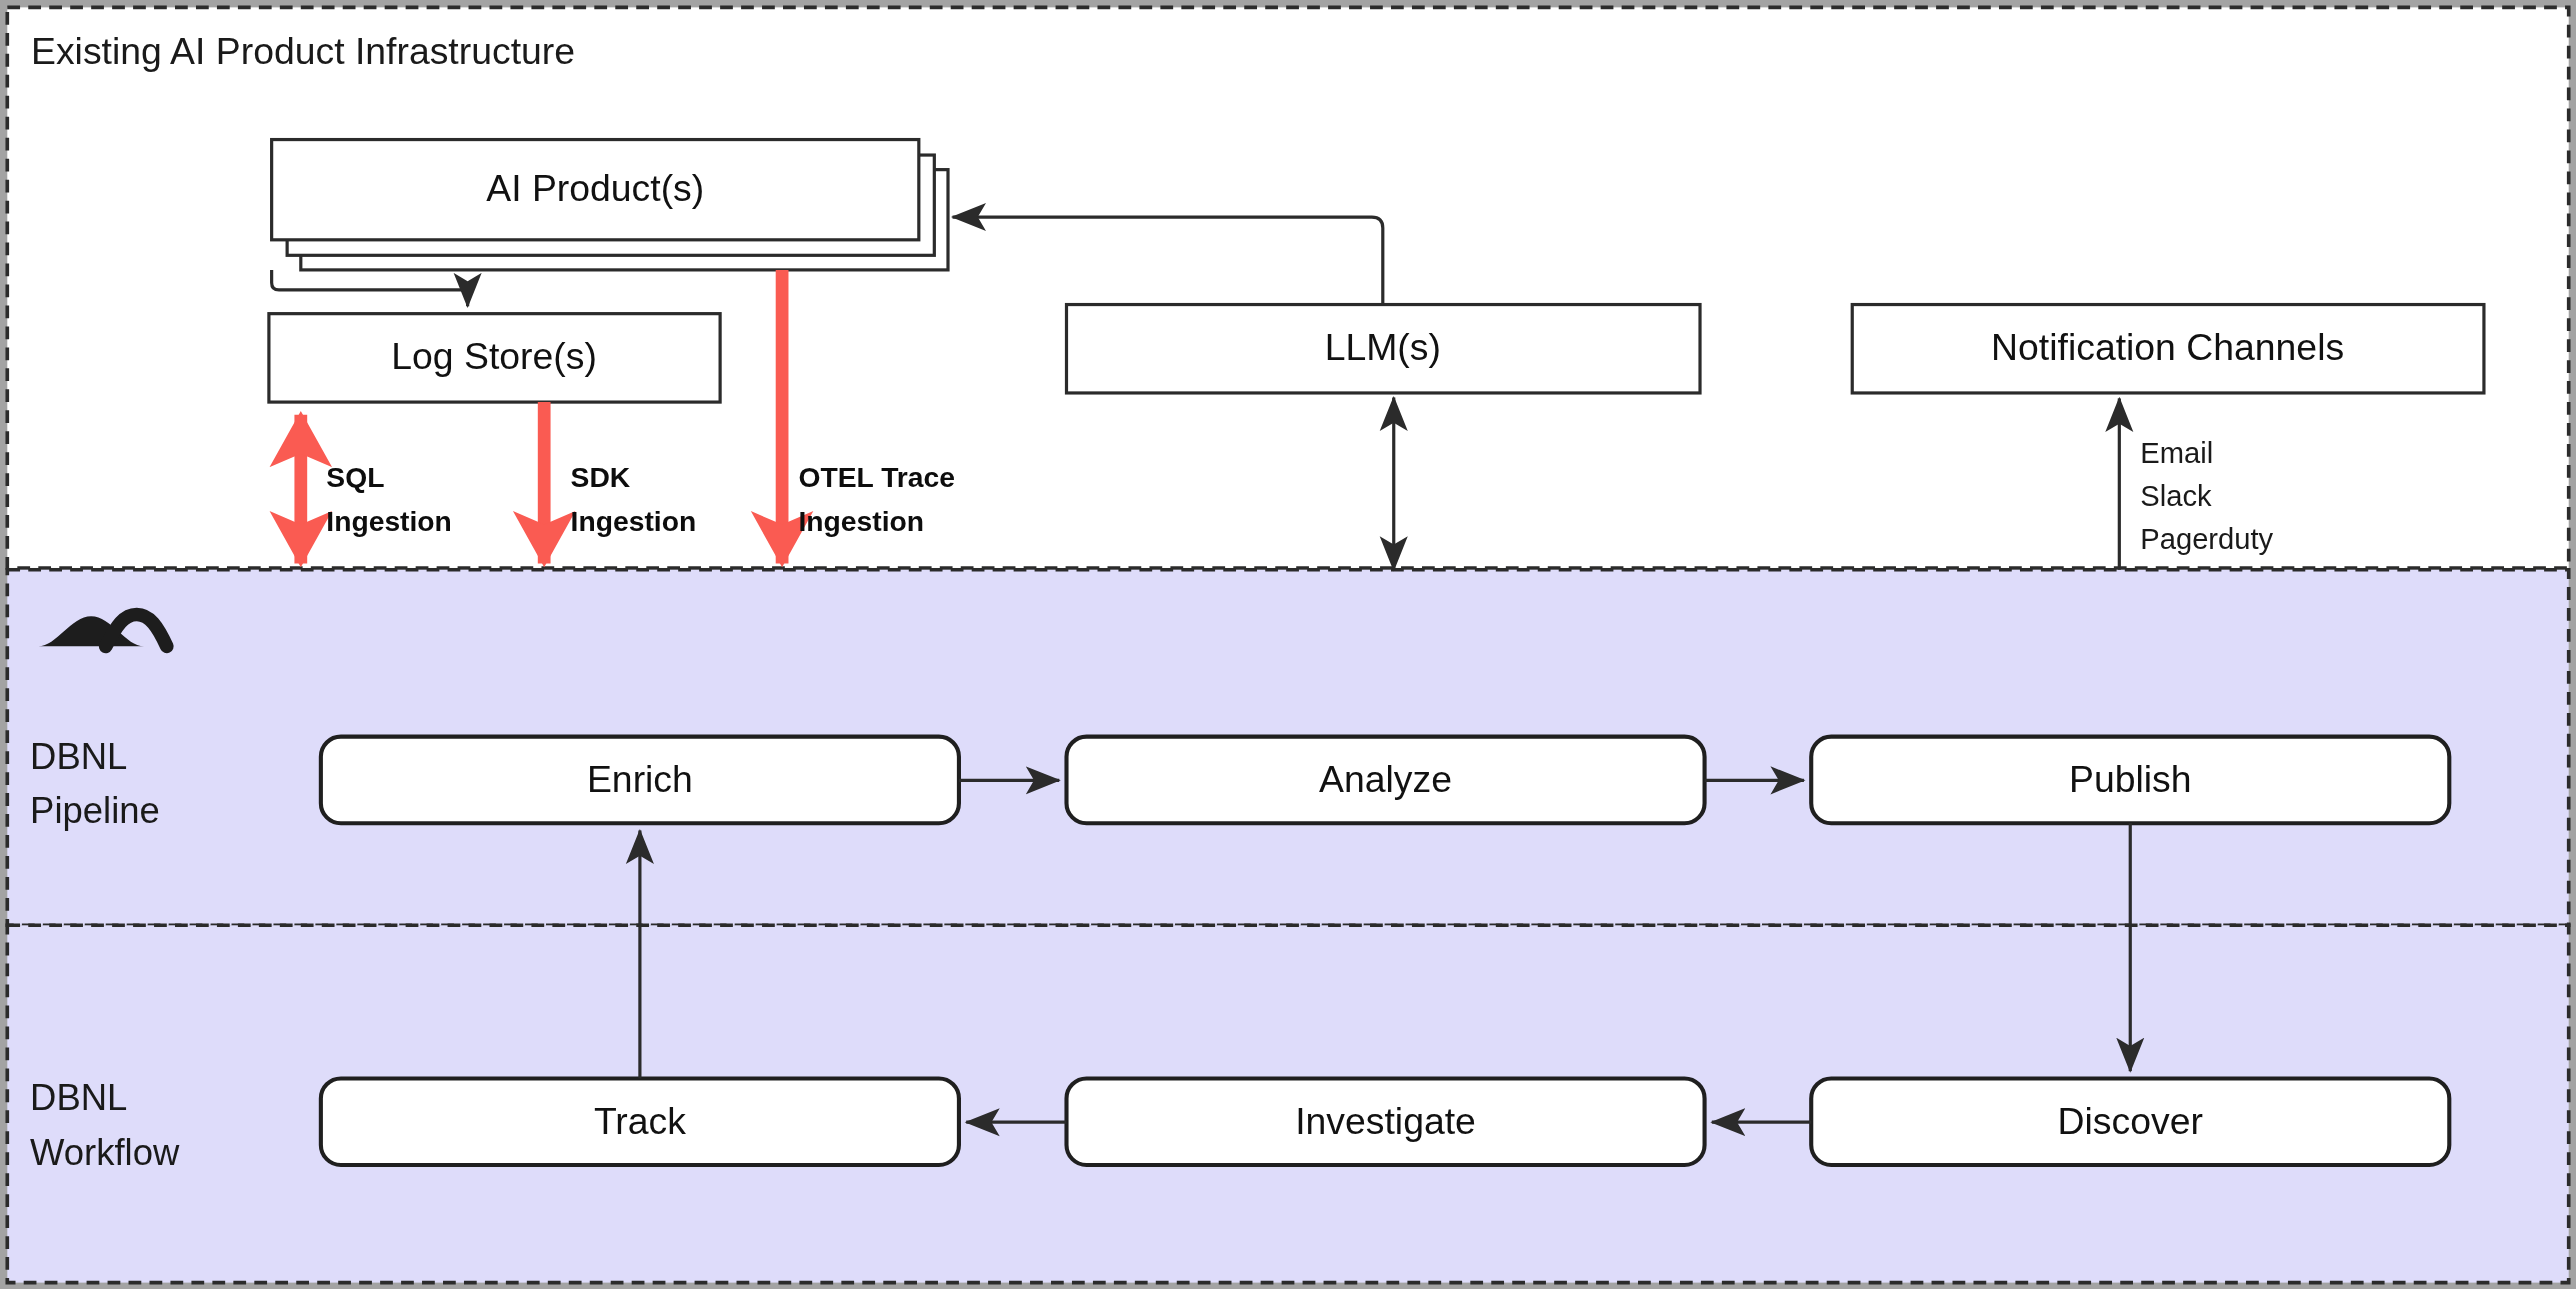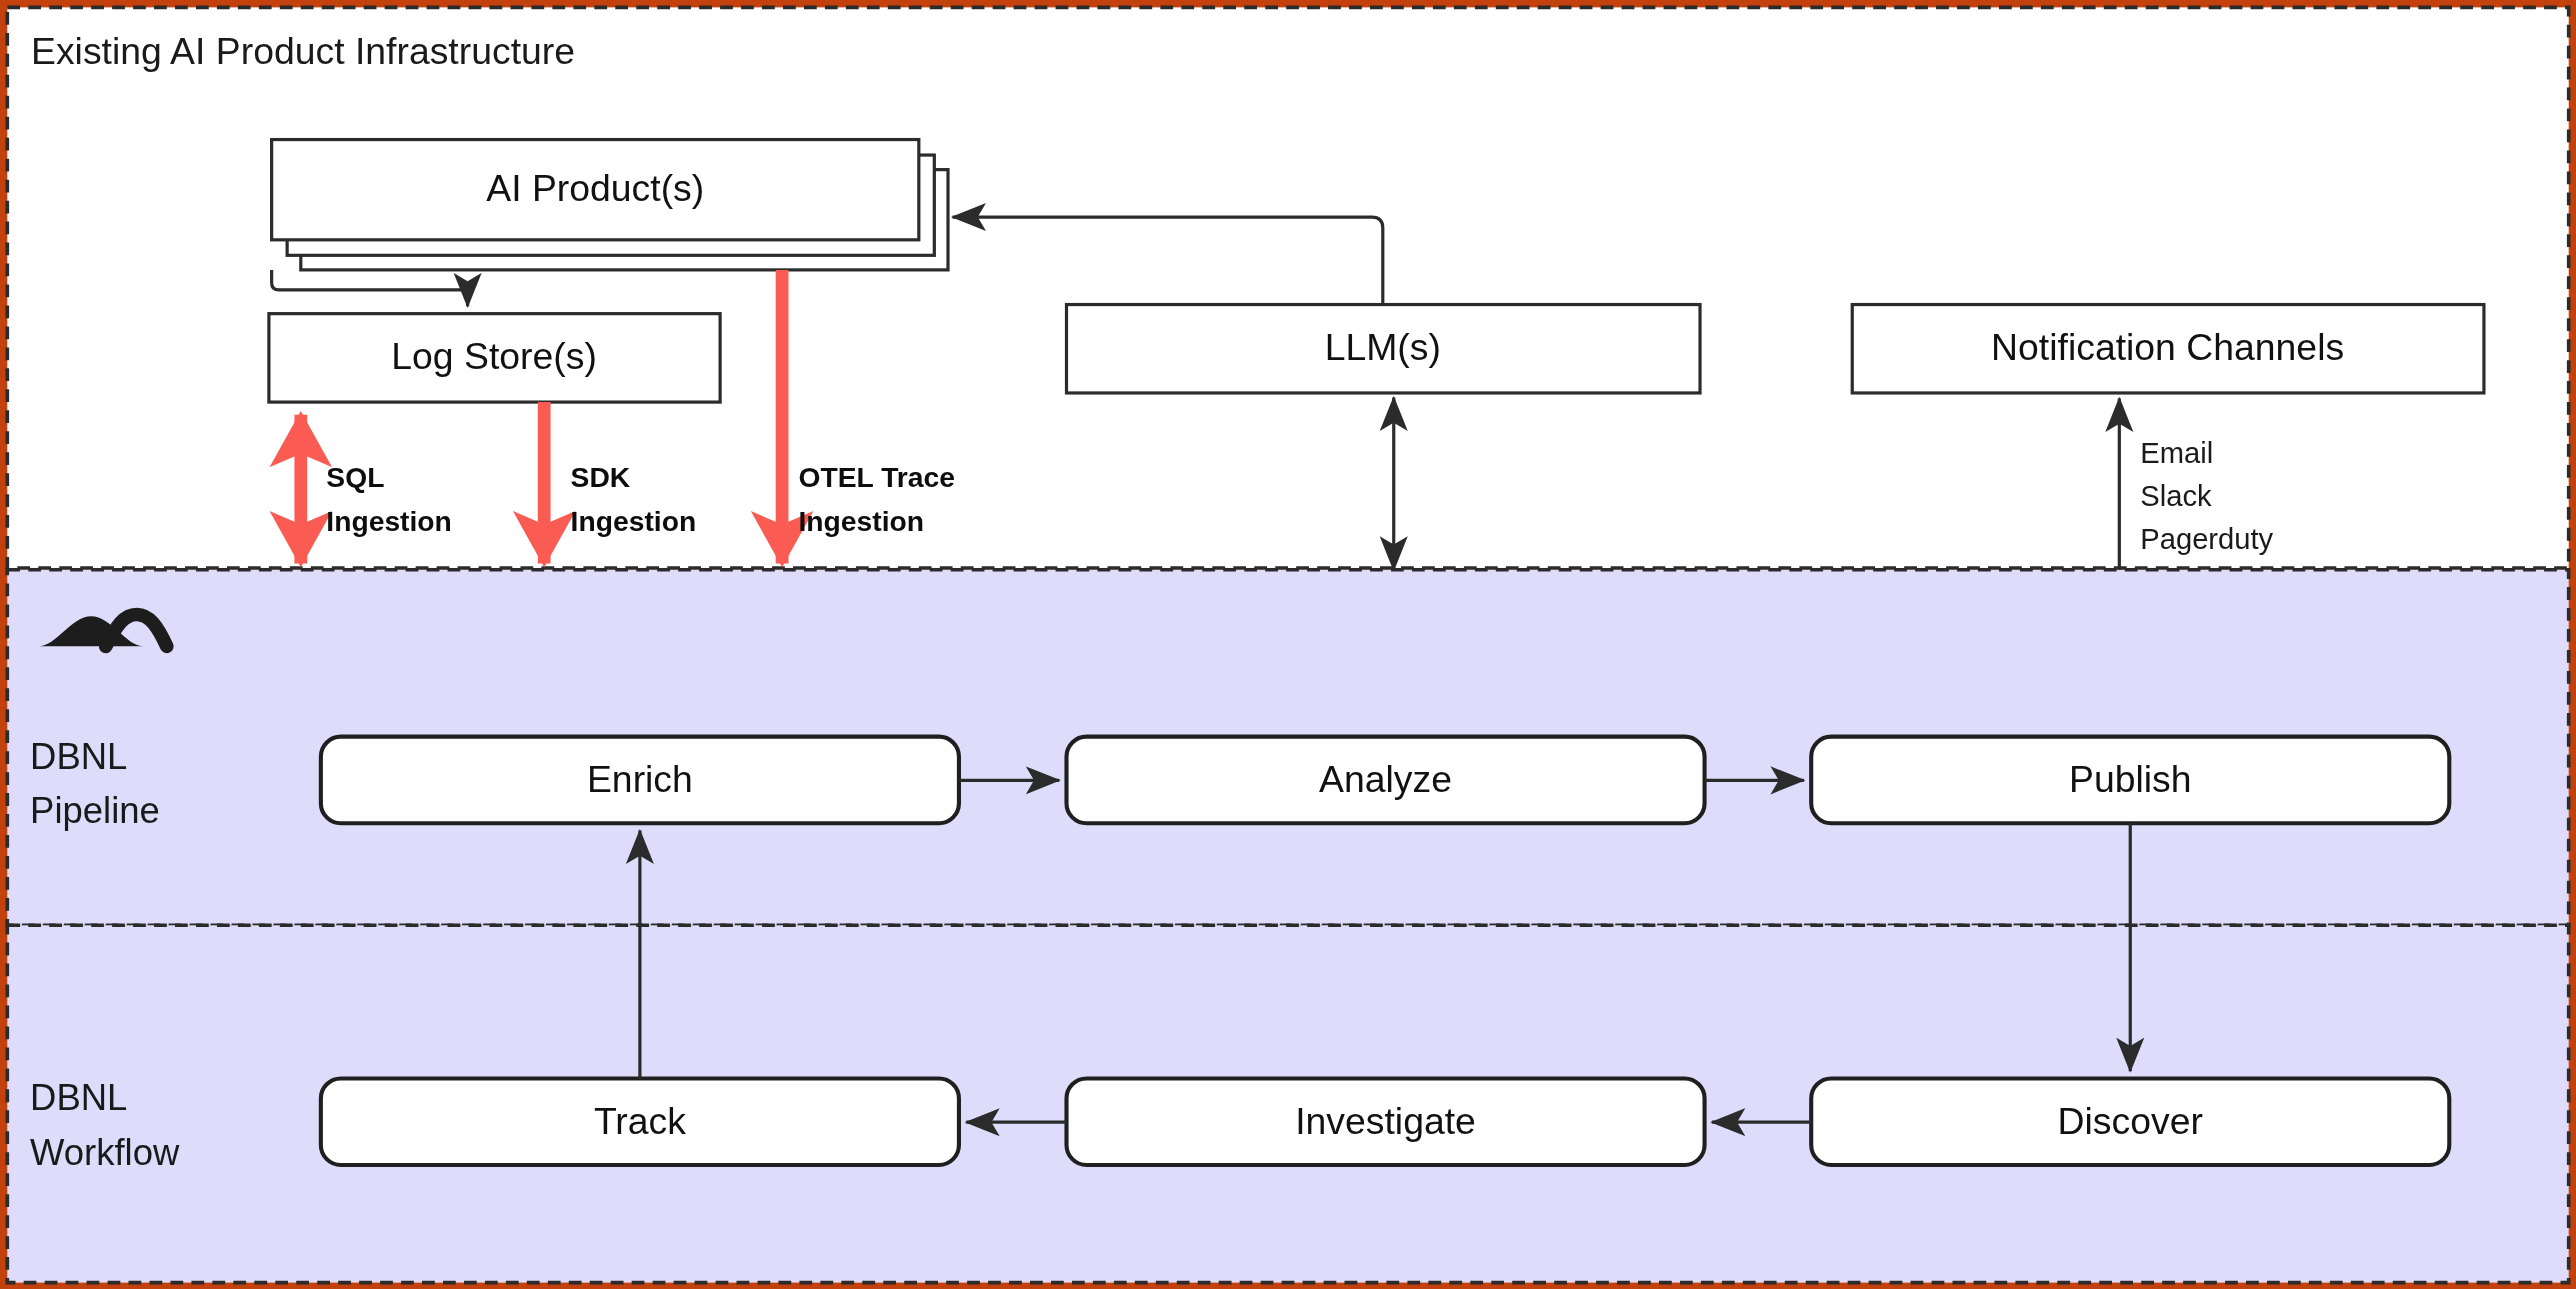--- a/index.html
+++ b/index.html
@@ -7,21 +7,21 @@
     padding: 0;
     background: #ffffff;
   }
   body {
     font-family: "Liberation Sans", sans-serif;
   }
   #canvas {
     position: relative;
     width: 2576px;
     height: 1290px;
-    background: #c2410c;
+    background: #a3a3a3;
     overflow: hidden;
   }
   svg#diagram {
     position: absolute;
     left: 0;
     top: 0;
     width: 2576px;
     height: 1290px;
   }
   .sect-label {

